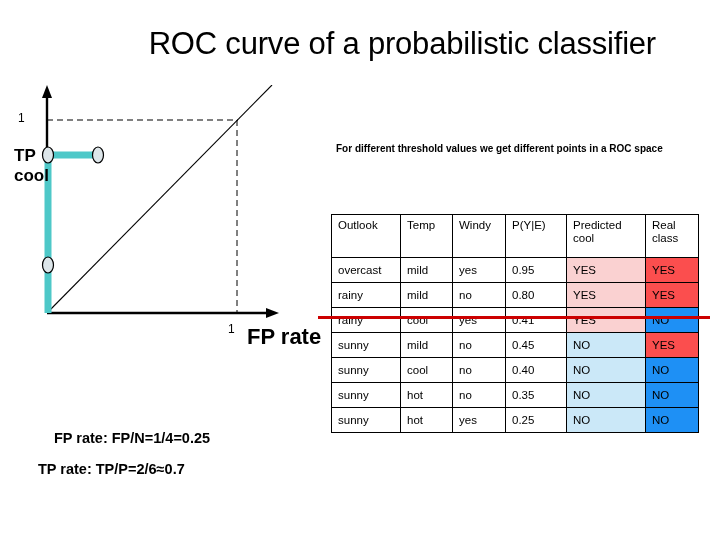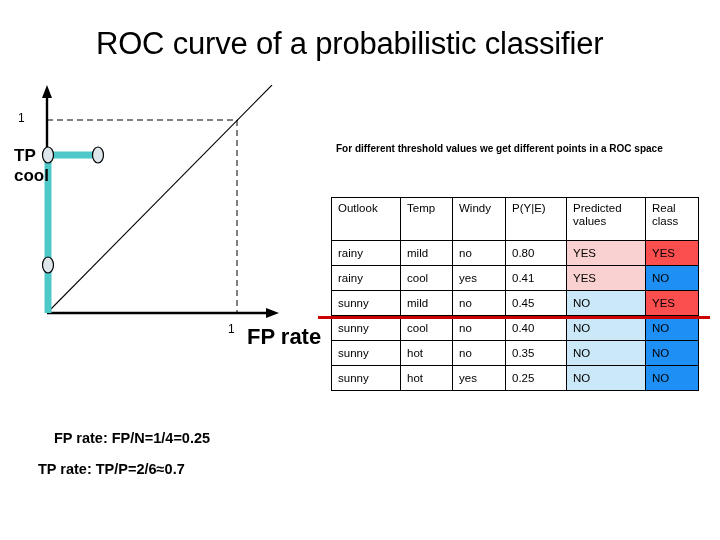--- a/index.html
+++ b/index.html
@@ -15,21 +15,21 @@
     font-family: "Liberation Sans", sans-serif;
     color: #000000;
   }
 
   
   #slide-title {
     position: absolute;
     left: 96px;
     top: 24px;
     width: 560px;
-    text-align: left;
+    text-align: right;
     font-size: 31px;
     line-height: 39px;
     font-weight: normal;
     color: #000000;
     letter-spacing: -0.2px;
   }
 
   
   #roc-chart {
     position: absolute;
@@ -88,20 +88,21 @@
     position: absolute;
     left: 331px;
     top: 197px;
     width: 367px;
   }
   table.data-table {
     border-collapse: collapse;
     width: 367px;
     table-layout: fixed;
     background: #1d4ed8;
+    margin-top: 17px;
   }
   table.data-table th,
   table.data-table td {
     border: 1.2px solid #000000;
     font-size: 11.5px;
     font-weight: normal;
     text-align: left;
     padding: 4px 5px 4px 6px;
     line-height: 13px;
     vertical-align: top;
@@ -202,25 +203,33 @@
       <col class="col-prob">
         <col class="col-predicted">
         <col class="col-real">
     </colgroup>
     <thead>
       <tr>
         <th>Outlook</th>
         <th>Temp</th>
         <th>Windy</th>
         <th>P(Y|E)</th>
-        <th>Predicted values</th>
+        <th>Predicted cool</th>
         <th>Real class</th>
       </tr>
     </thead>
     <tbody id="table-body">
+        <tr>
+          <td>overcast</td>
+          <td>mild</td>
+          <td>yes</td>
+          <td>0.95</td>
+          <td class="fill-pred-yes">YES</td>
+          <td class="fill-real-yes">YES</td>
+        </tr>
         <tr>
           <td>rainy</td>
           <td>mild</td>
           <td>no</td>
           <td>0.80</td>
           <td class="fill-pred-yes">YES</td>
           <td class="fill-real-yes">YES</td>
         </tr>
         <tr>
           <td>rainy</td>

